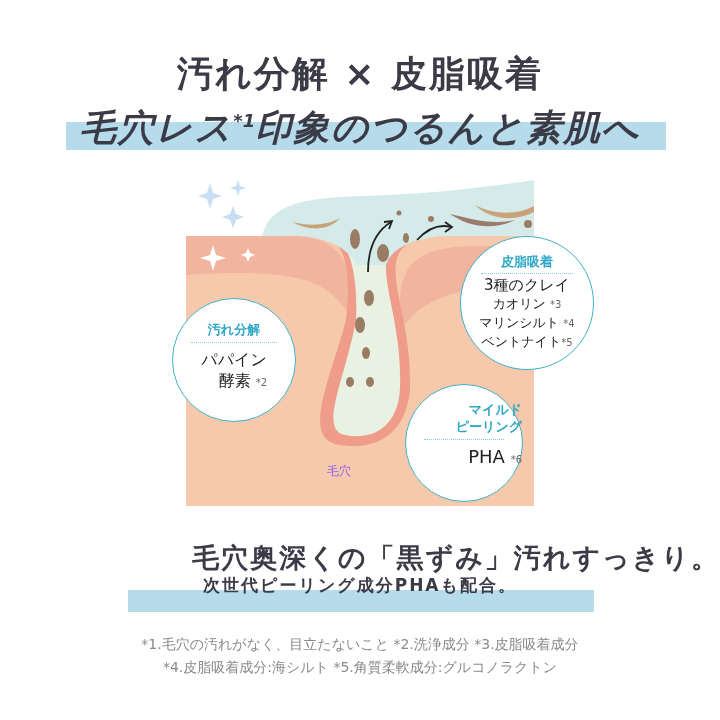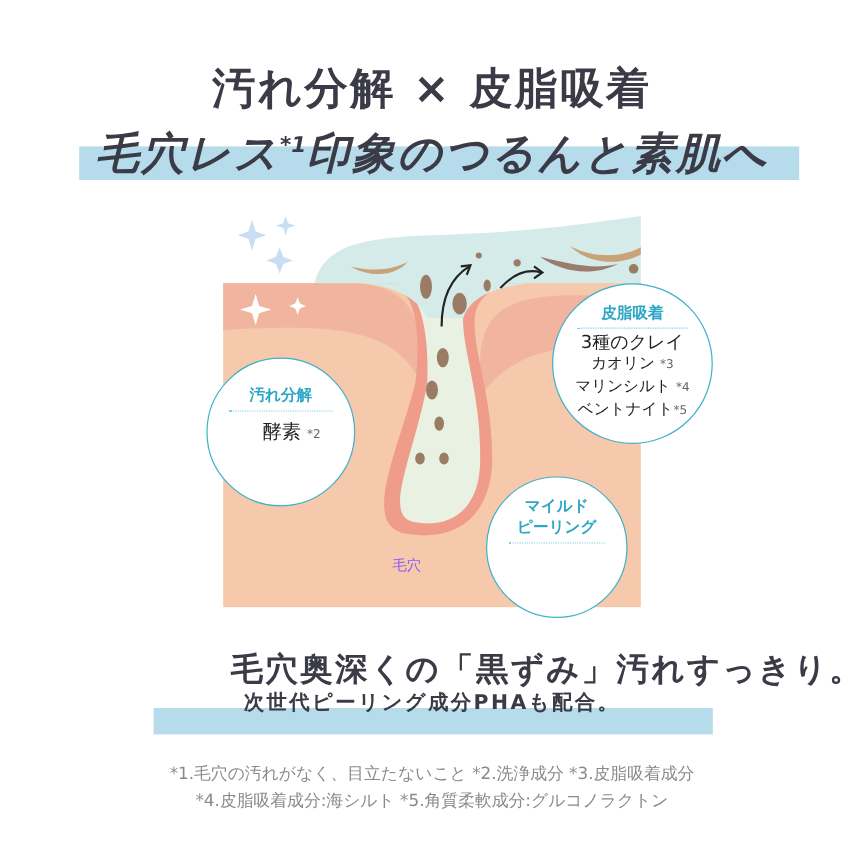--- a/index.html
+++ b/index.html
@@ -76,36 +76,38 @@
     <path d="M213,245 L216,255 L226,258 L216,261 L213,271 L210,261 L200,258 L210,255 Z" fill="#ffffff"></path>
     <path d="M248,248 L250,253 L255,255 L250,257 L248,262 L246,257 L241,255 L246,253 Z" fill="#ffffff"></path>
   </g>
 </svg>
 
 <div class="abs pore-label">毛穴</div>
 
 <div class="bubble" style="left:172px;top:298px;width:124px;height:124px;padding-top:22px;">
   <div class="b-title">汚れ分解</div>
   <div class="b-dots" style="width:86px;"></div>
+  <div class="b-main">パパイン</div>
   <div class="b-main" style="padding-left:18px;"><span>酵素</span> <span class="b-note">*2</span></div>
 </div>
 
 <div class="bubble" style="left:460px;top:236px;width:134px;height:134px;padding-top:16px;">
   <div class="b-title">皮脂吸着</div>
   <div class="b-dots" style="width:92px;margin:3px auto 2px;"></div>
   <div class="b-main" style="font-size:15px;line-height:19px;">3種のクレイ</div>
   <div class="b-main" style="font-size:13px;line-height:18px;"><span>カオリン</span> <span class="b-note">*3</span></div>
   <div class="b-main" style="font-size:13px;line-height:18px;"><span>マリンシルト</span> <span class="b-note">*4</span></div>
   <div class="b-main" style="font-size:13px;line-height:18px;"><span>ベントナイト</span><span class="b-note">*5</span></div>
 </div>
 
-<div class="bubble" style="left:405px;top:397px;width:118px;height:118px;padding-top:16px;">
+<div class="bubble" style="left:405px;top:384px;width:118px;height:118px;padding-top:16px;text-align:right;">
   <div class="b-title">マイルド</div>
   <div class="b-title">ピーリング</div>
   <div class="b-dots" style="width:80px;"></div>
+  <div class="b-main" style="font-size:18px;"><span>PHA</span> <span class="b-note">*6</span></div>
 </div>
 
 <div class="abs headline" id="sub1">毛穴奥深くの「黒ずみ」汚れすっきり。</div>
 <div class="abs band" id="band2"></div>
 <div class="abs headline" id="sub2">次世代ピーリング成分PHAも配合。</div>
 
 <div class="abs note" id="note1">*1.毛穴の汚れがなく、目立たないこと *2.洗浄成分 *3.皮脂吸着成分</div>
 <div class="abs note" id="note2">*4.皮脂吸着成分:海シルト *5.角質柔軟成分:グルコノラクトン</div>
 
 </body></html>

